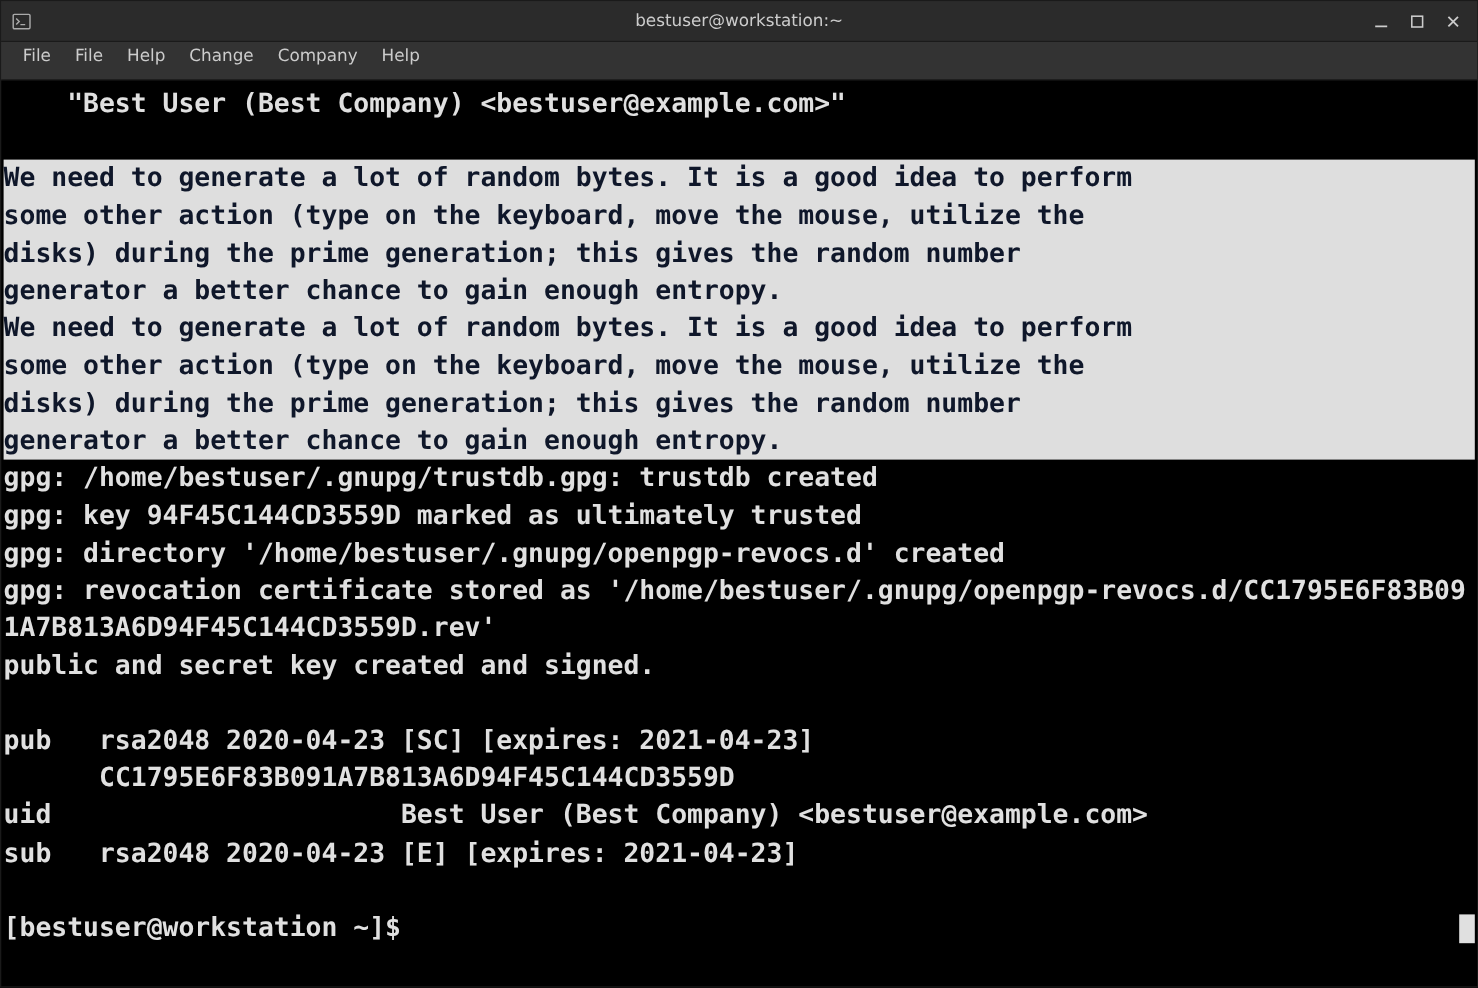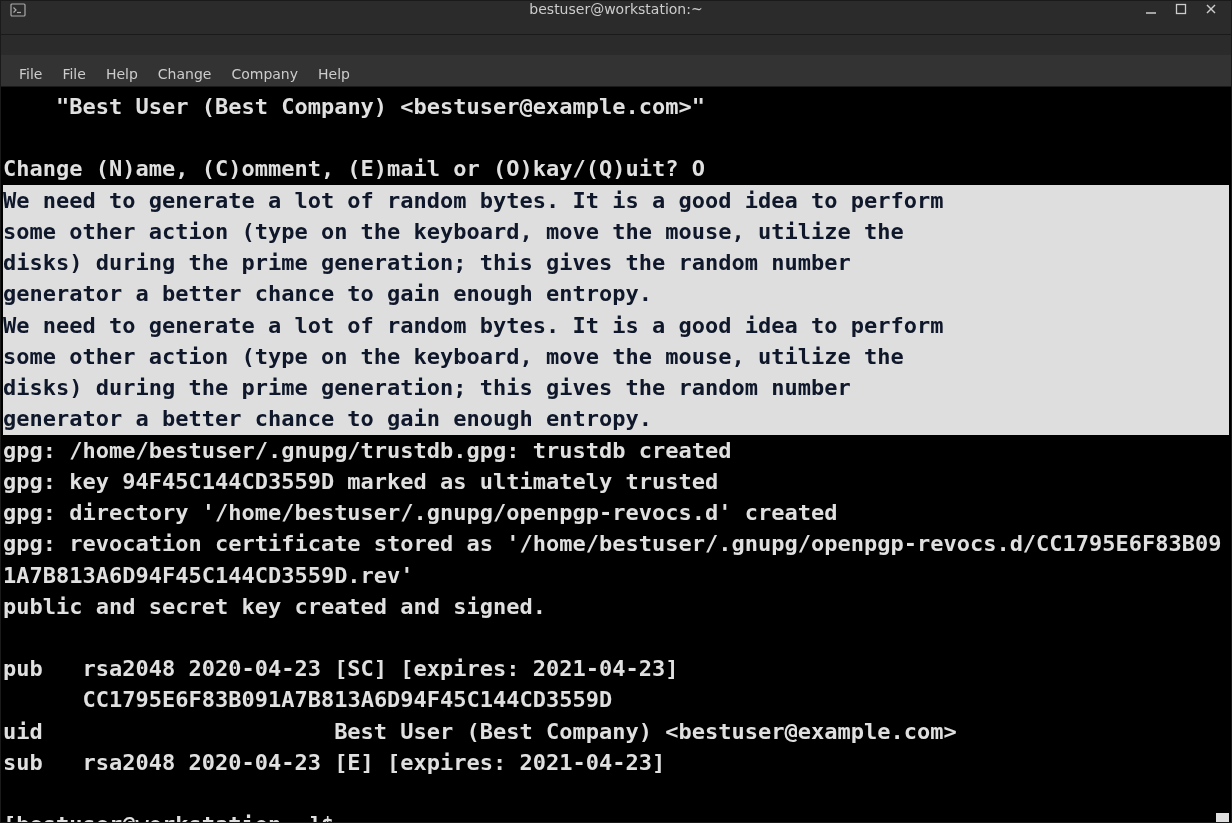--- a/index.html
+++ b/index.html
@@ -19,21 +19,21 @@
       height: 100%;
       background: #2b2b2b;
       display: flex;
       flex-direction: column;
       border: 1px solid #1a1a1a;
     }
     .titlebar {
       height: 34px;
       background: #2b2b2b;
       display: flex;
-      align-items: flex-start;
+      align-items: center;
       padding: 0 8px;
       border-bottom: 1px solid #1a1a1a;
       position: relative;
     }
     .titlebar-icon {
       width: 18px;
       height: 18px;
       display: flex;
       align-items: center;
       justify-content: center;
@@ -59,24 +59,23 @@
       display: flex;
       align-items: center;
       justify-content: center;
       color: #cccccc;
       cursor: pointer;
     }
     .menubar {
       height: 32px;
       background: #333333;
       display: flex;
-      align-items: flex-end;
+      align-items: flex-start;
       padding: 0 8px;
       border-bottom: 1px solid #1a1a1a;
-      margin-top: 20px;
     }
     .menu-item {
       color: #cccccc;
       font-size: 14px;
       padding: 4px 10px;
       cursor: pointer;
     }
     .terminal-body {
       flex: 1;
       background: #000000;
@@ -151,21 +150,21 @@
 
   <div class="menubar">
     <div class="menu-item">File</div>
     <div class="menu-item">File</div>
     <div class="menu-item">Help</div>
     <div class="menu-item">Change</div>
     <div class="menu-item">Company</div>
     <div class="menu-item">Help</div>
   </div>
 
-  <div class="terminal-body"><span class="terminal-line">    "Best User (Best Company) &lt;bestuser@example.com&gt;"</span><span class="blank-line"></span><span class="terminal-line">Change (N)ame, (C)omment, (E)mail or (O)kay/(Q)uit? O</span><span class="highlighted">We need to generate a lot of random bytes. It is a good idea to perform
+  <div class="terminal-body"><span class="terminal-line">    "Best User (Best Company) &lt;bestuser@example.com&gt;"</span><span class="blank-line"></span><span class="highlighted">We need to generate a lot of random bytes. It is a good idea to perform
 some other action (type on the keyboard, move the mouse, utilize the
 disks) during the prime generation; this gives the random number
 generator a better chance to gain enough entropy.
 We need to generate a lot of random bytes. It is a good idea to perform
 some other action (type on the keyboard, move the mouse, utilize the
 disks) during the prime generation; this gives the random number
 generator a better chance to gain enough entropy.</span><span class="terminal-line">gpg: /home/bestuser/.gnupg/trustdb.gpg: trustdb created</span><span class="terminal-line">gpg: key 94F45C144CD3559D marked as ultimately trusted</span><span class="terminal-line">gpg: directory '/home/bestuser/.gnupg/openpgp-revocs.d' created</span><span class="terminal-line">gpg: revocation certificate stored as '/home/bestuser/.gnupg/openpgp-revocs.d/CC1795E6F83B091A7B813A6D94F45C144CD3559D.rev'</span><span class="terminal-line">public and secret key created and signed.</span><span class="blank-line"></span><span class="terminal-line">pub   rsa2048 2020-04-23 [SC] [expires: 2021-04-23]</span><span class="terminal-line">      CC1795E6F83B091A7B813A6D94F45C144CD3559D</span><span class="terminal-line">uid                      Best User (Best Company) &lt;bestuser@example.com&gt;</span><span class="terminal-line">sub   rsa2048 2020-04-23 [E] [expires: 2021-04-23]</span><span class="blank-line"></span><span class="prompt-line"><span>[bestuser@workstation ~]$ </span><span class="cursor"></span></span></div>
 </div>
 
 </body></html>

